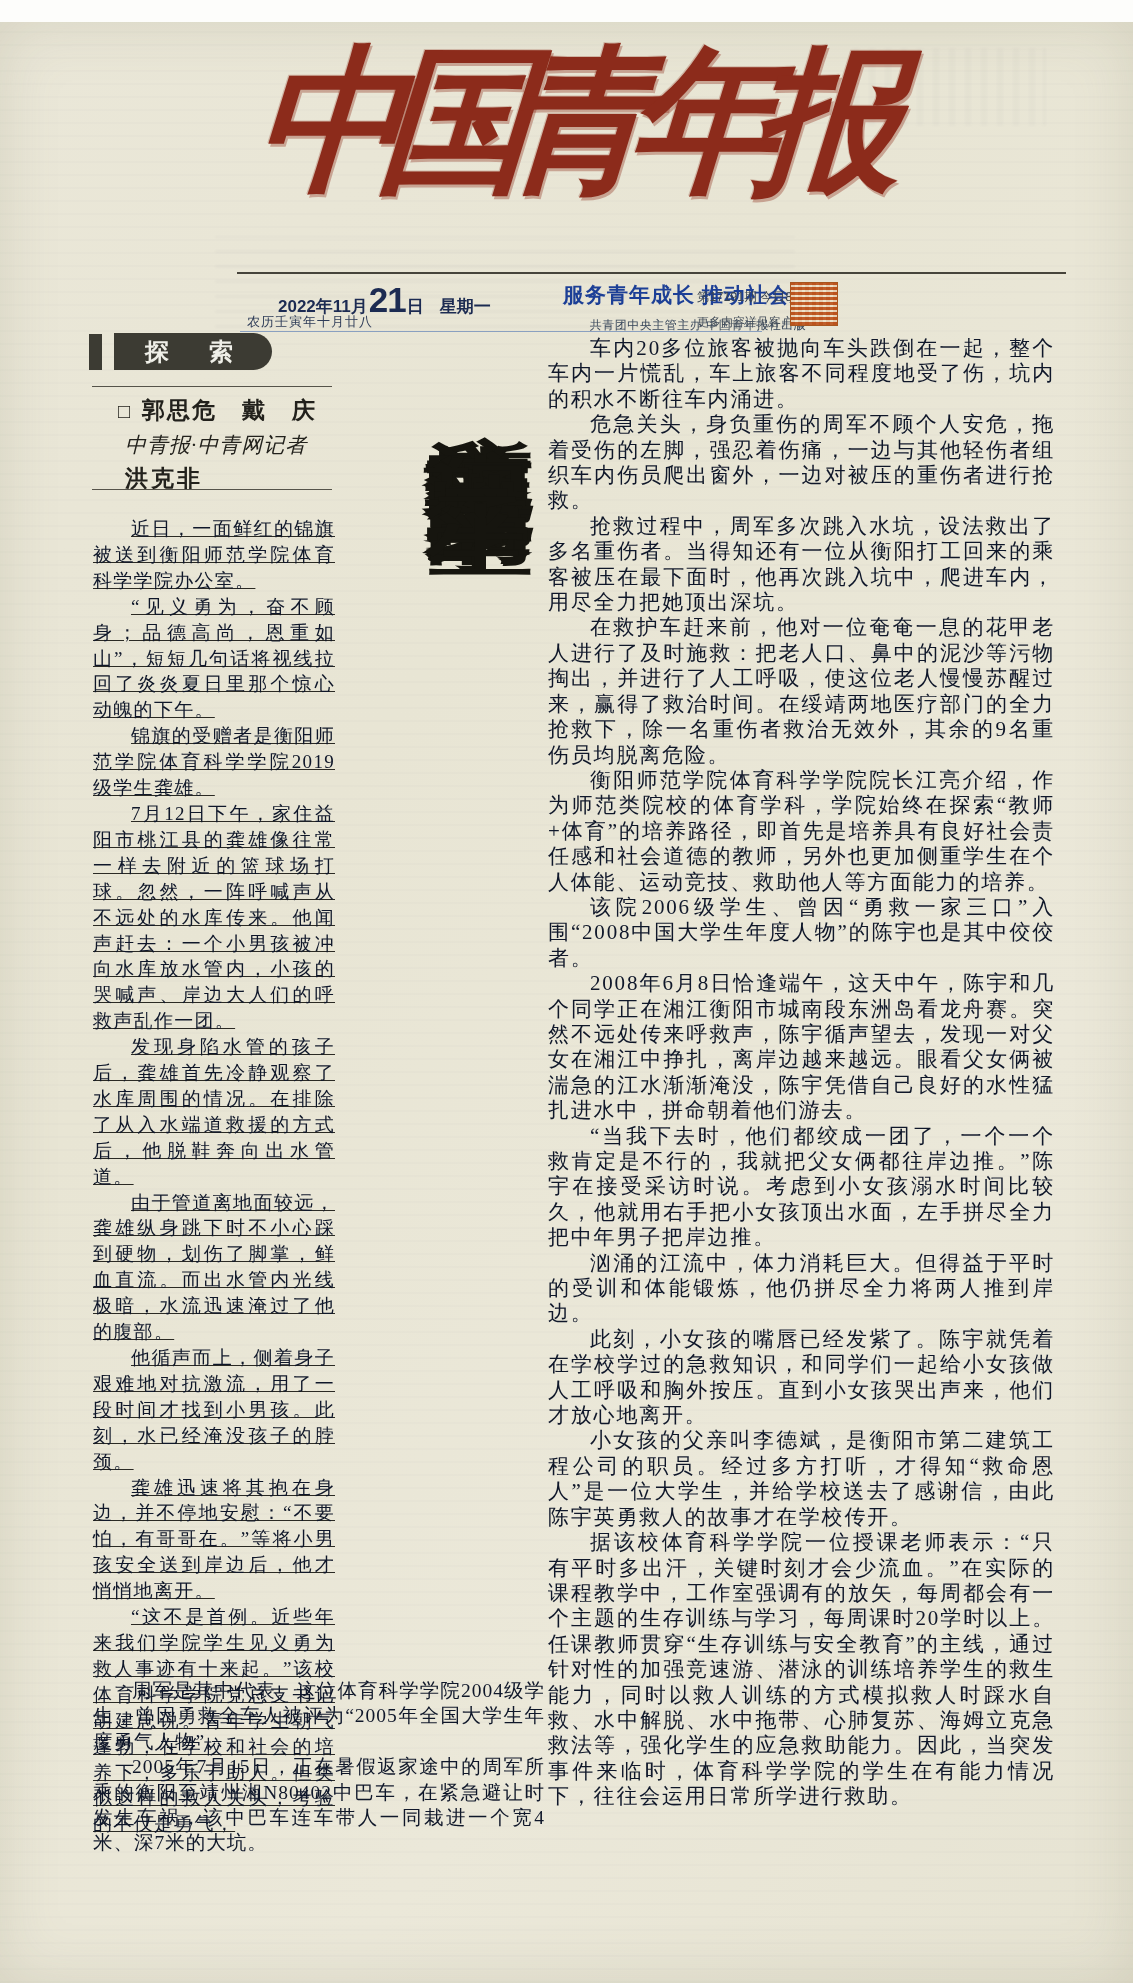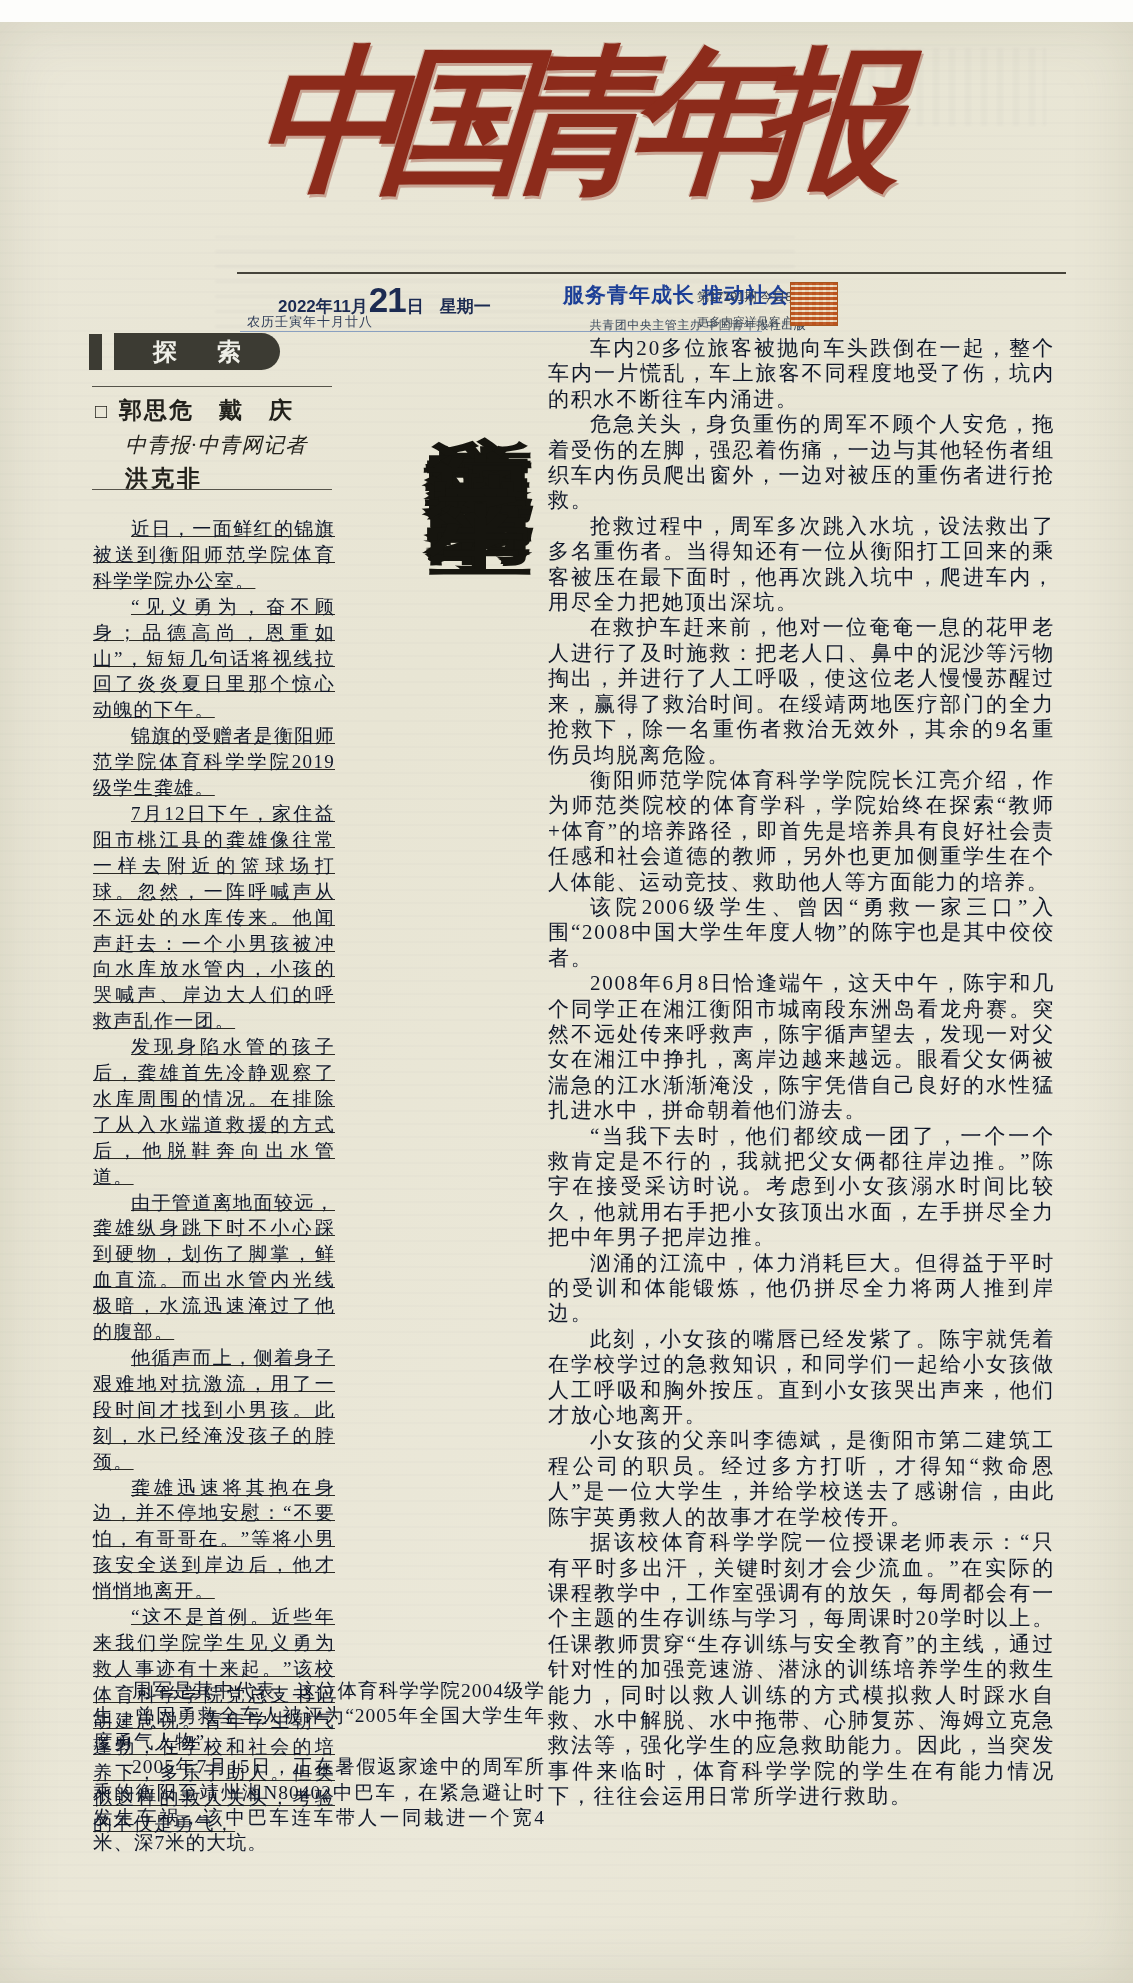--- a/index.html
+++ b/index.html
@@ -57,25 +57,25 @@
   .qr{position:absolute;left:545px;top:2px;width:46px;height:42px;
     border:1px solid #a8561e;
     background:
       repeating-linear-gradient(0deg,rgba(188,84,30,.92) 0 3px,rgba(238,228,204,.85) 3px 5px),
       repeating-linear-gradient(90deg,#bc541e 0 4px,#e9ddc2 4px 7px);
   }
   .banner-bar{position:absolute;left:89px;top:334px;width:13px;height:36px;background:#3c3b33;}
   .banner-box{position:absolute;left:114px;top:333px;width:158px;height:37px;background:#3c3b33;
     border-radius:0 20px 20px 0;color:#efefe8;
     font-family:"Liberation Sans","DejaVu Sans",sans-serif;
-    font-size:24px;font-weight:bold;line-height:37px;text-align:center;letter-spacing:8px;padding-left:8px;}
+    font-size:24px;font-weight:bold;line-height:37px;text-align:center;letter-spacing:8px;}
   .rule-a{position:absolute;left:92px;top:386px;width:240px;height:1px;background:#55534a;}
   .rule-b{position:absolute;left:92px;top:489px;width:240px;height:1px;background:#55534a;}
   .byline{position:absolute;left:95px;top:395px;width:245px;color:#22211c;}
-  .byline-authors{font-size:23px;font-weight:bold;letter-spacing:2px;}
+  .byline-authors{font-size:23px;font-weight:bold;letter-spacing:2px;text-align:center;}
   .byline-marker{font-weight:normal;font-size:20px;margin-right:10px;}
   .byline-role{font-size:21px;font-style:italic;margin:5px 0 0 30px;letter-spacing:1px;}
   .byline-author2{font-size:23px;font-weight:bold;margin:4px 0 0 30px;letter-spacing:3px;}
   .headline-vert{
     position:absolute;left:413px;top:385px;width:132px;height:1268px;
     writing-mode:vertical-rl;text-orientation:upright;
     font-size:62px;font-weight:900;letter-spacing:4.5px;line-height:132px;
     color:#16150f;transform:scaleX(1.75);transform-origin:center top;
     font-family:"Liberation Serif","DejaVu Serif",serif;
   }

